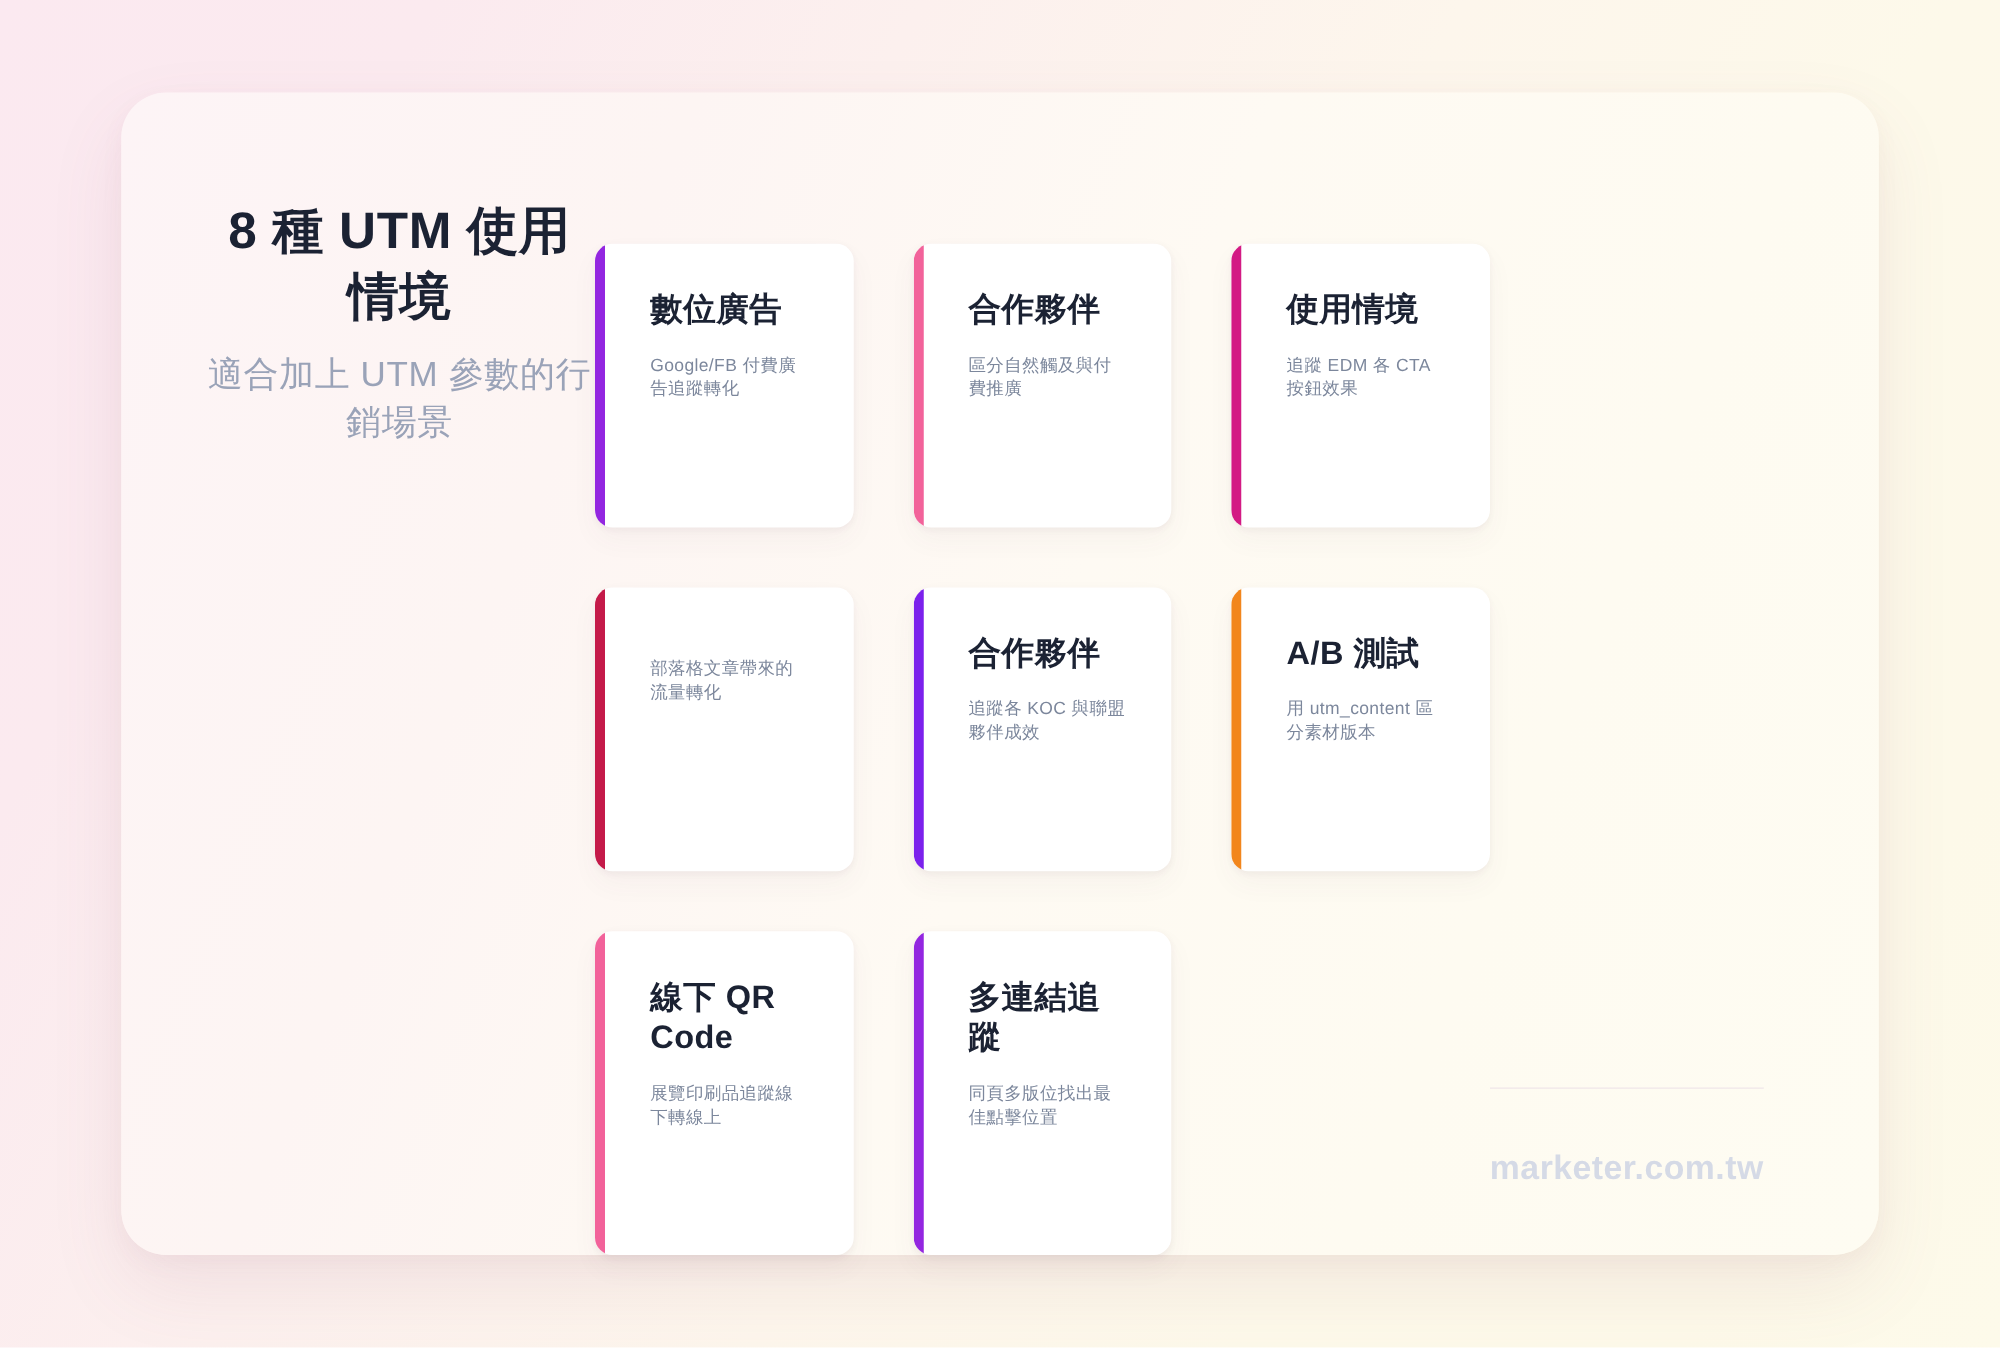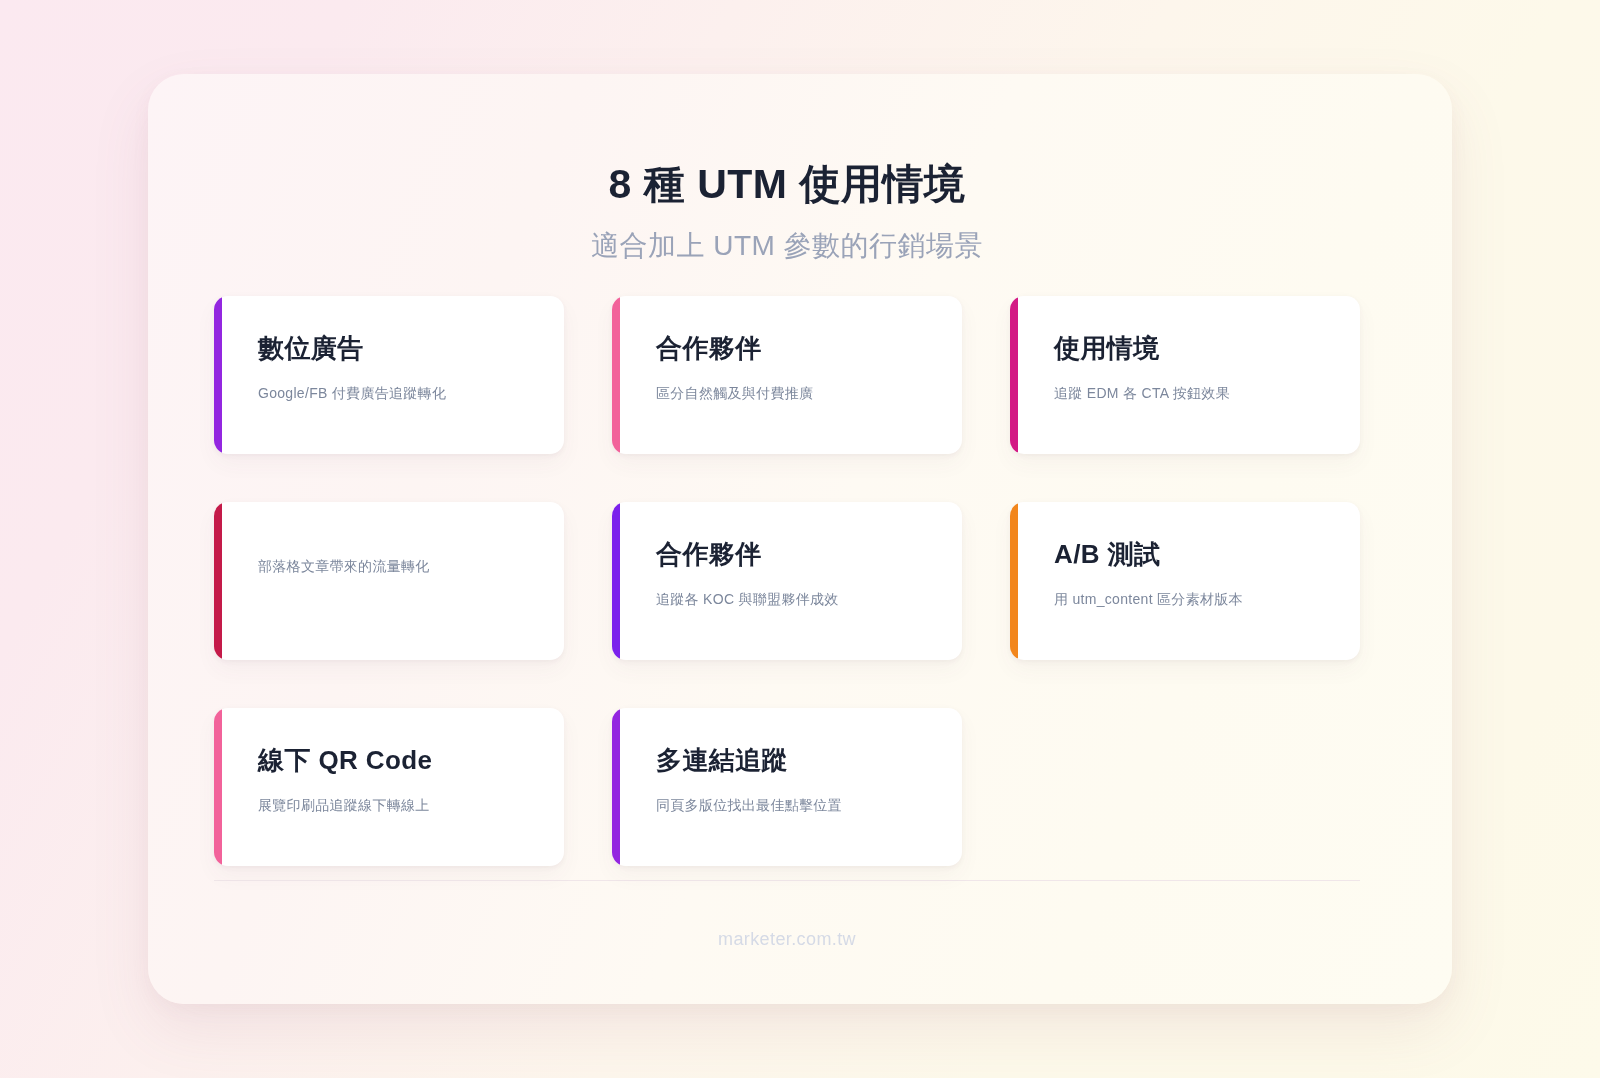--- a/index.html
+++ b/index.html
@@ -23,36 +23,36 @@
         #fdf9e9 88%,
         #fdfaea 100%);
     display: flex;
     align-items: center;
     justify-content: center;
   }
 
   
   .panel {
     position: relative;
-    width: 1304px;
+    width: 1406px;
     height: 930px;
     border-radius: 36px;
     background:
       linear-gradient(112deg,
         #fdf4f6 0%,
         #fdf5f3 26%,
         #fefaf3 52%,
         #fefbf1 76%,
         #fefcf2 100%);
     box-shadow:
       0 26px 60px rgba(150, 90, 120, 0.10),
       0 6px 18px rgba(150, 90, 120, 0.05);
     padding: 60px 92px 0 66px;
     display: flex;
-    flex-direction: column;
+    flex-direction: row;
   }
 
   
   .header {
     text-align: center;
     padding-top: 24px;
   }
 
   .page-title {
     font-size: 41px;
@@ -65,21 +65,21 @@
   .page-subtitle {
     margin-top: 16px;
     font-size: 28px;
     font-weight: 400;
     color: #9aa3b8;
     letter-spacing: 0.5px;
   }
 
   
   .card-grid {
-    margin-top: 31px;
+    margin-top: 61px;
     display: grid;
     grid-template-columns: repeat(3, 1fr);
     column-gap: 30px;
     row-gap: 24px;
     gap: 48px;
   }
 
   .case-card {
     position: relative;
     min-height: 158px;
@@ -126,22 +126,22 @@
 
   .divider {
     height: 1px;
     background: #f0e6e9;
     width: 100%;
   }
 
   .footer-brand {
     margin-top: 48px;
     text-align: center;
-    font-size: 18px;
-    font-weight: 400;
+    font-size: 27px;
+    font-weight: 700;
     color: #d5dae6;
     letter-spacing: 0.4px;
   }
 </style>
 </head>
 <body>
 
 <div class="panel">
 
   <div class="header">

